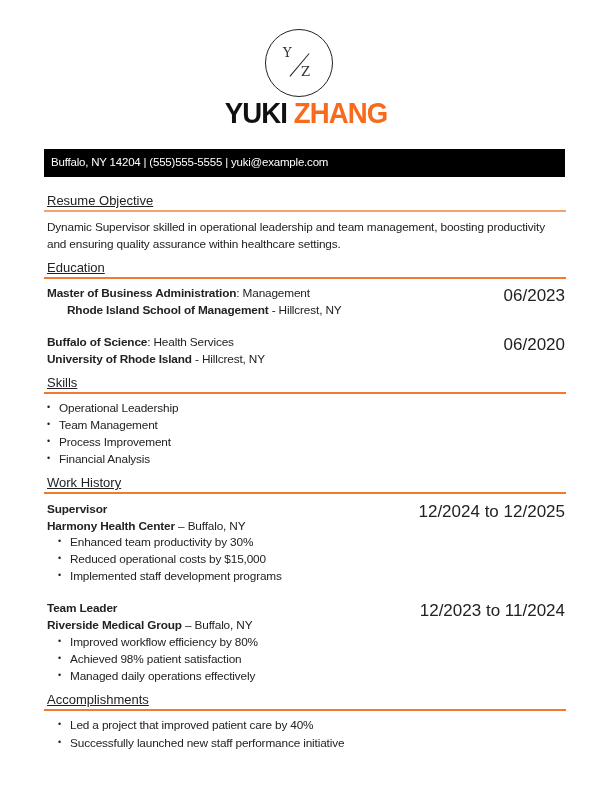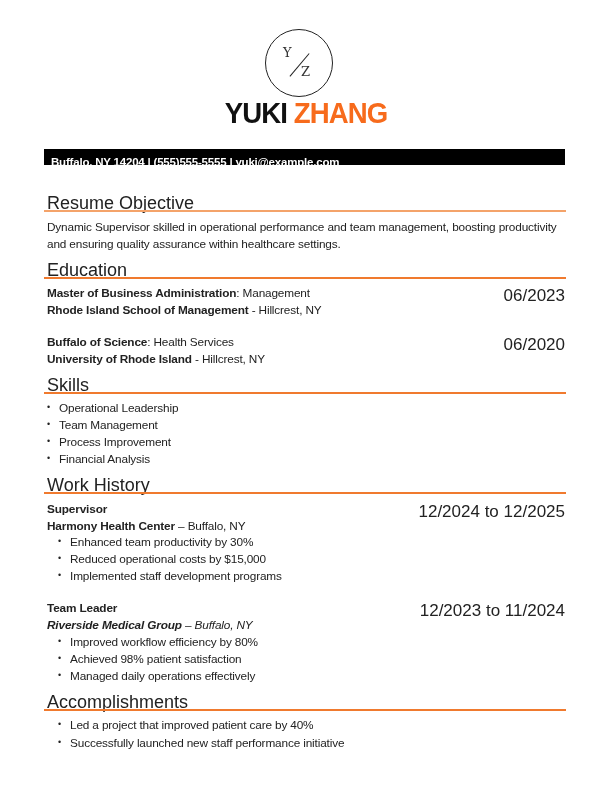--- a/index.html
+++ b/index.html
@@ -8,23 +8,23 @@
 
   .monogram { position: absolute; left: 265px; top: 29px; width: 68px; height: 68px; border: 1.3px solid #222; border-radius: 50%; }
   .monogram .l1 { position: absolute; left: 17px; top: 15px; font-family: "DejaVu Serif", serif; font-size: 13px; color: #333; }
   .monogram .l2 { position: absolute; left: 35px; top: 34px; font-family: "DejaVu Serif", serif; font-size: 13px; color: #333; }
   .monogram .slash { position: absolute; left: 33px; top: 20px; width: 1.2px; height: 30px; background: #222; transform: rotate(40deg); }
 
   .name { position: absolute; left: 0; width: 612px; top: 96px; text-align: center; font-family: "Liberation Sans", sans-serif; font-weight: bold; font-size: 30px; letter-spacing: -1px; transform: scaleX(0.92); }
   .name .first { color: #111; }
   .name .last { color: #f76b1c; }
 
-  .contact-bar { position: absolute; left: 44px; top: 149px; width: 521px; height: 16px; background: #000; color: #fff; font-size: 11.5px; font-weight: bold; padding-left: 7px; line-height: 27px; letter-spacing: -0.2px; }
+  .contact-bar { position: absolute; left: 44px; top: 149px; width: 521px; height: 28px; background: #000; color: #fff; font-size: 11.5px; font-weight: normal; padding-left: 7px; line-height: 27px; letter-spacing: -0.2px; }
 
-  .sec-title { position: absolute; left: 47px; font-size: 18px; color: #222; text-decoration: underline; }
+  .sec-title { position: absolute; left: 47px; font-size: 13px; color: #222; text-decoration: underline; }
   .sec-rule { position: absolute; left: 44px; width: 522px; height: 1.5px; background: #f4a36a; }
   .sec-rule.dark { background: #f07a2e; }
 
   .text { position: absolute; left: 47px; font-size: 11.8px; color: #222; letter-spacing: -0.15px; }
   .b { font-weight: bold; }
   .right { position: absolute; right: 47px; font-size: 17px; color: #222; text-align: right; }
   .bullet { position: absolute; font-size: 11.8px; color: #222; letter-spacing: -0.15px; }
   .bullet::before { content: "•"; position: absolute; left: -12px; font-size: 9px; top: 1px; }
 </style>
 </head>
@@ -36,29 +36,29 @@
   <span class="l2">Z</span>
 </div>
 <div class="name">
   <span class="first">YUKI</span>
   <span class="last">ZHANG</span>
 </div>
 <div class="contact-bar">Buffalo, NY 14204 | (555)555-5555 | yuki@example.com</div>
 
 <div class="sec-title" style="top:193px;">Resume Objective</div>
 <div class="sec-rule" style="top:210px;"></div>
-<div class="text" style="top:220px;">Dynamic Supervisor skilled in operational performance and team management, boosting productivity</div>
+<div class="text" style="top:220px;">Dynamic Supervisor skilled in operational leadership and team management, boosting productivity</div>
 <div class="text" style="top:237px;">and ensuring quality assurance within healthcare settings.</div>
 
 <div class="sec-title" style="top:260px;">Education</div>
 <div class="sec-rule dark" style="top:277px;"></div>
 
 <div class="text" style="top:286px;"><span class="b">Master of Business Administration</span><span>: Management</span></div>
 <div class="right" style="top:286px;">06/2023</div>
-<div class="text" style="top:303px;"><span class="b">Rhode Island School of Management</span><span> - Hillcrest, NY</span></div>
+<div class="text" style="top:303px;margin-left:20px;"><span class="b">Rhode Island School of Management</span><span> - Hillcrest, NY</span></div>
 
 <div class="text" style="top:335px;"><span class="b">Buffalo of Science</span><span>: Health Services</span></div>
 <div class="right" style="top:335px;text-align:right;">06/2020</div>
 <div class="text" style="top:352px;"><span class="b">University of Rhode Island</span><span> - Hillcrest, NY</span></div>
 
 <div class="sec-title" style="top:375px;">Skills</div>
 <div class="sec-rule dark" style="top:392px;"></div>
 <div class="bullet" style="left:59px; top:401px;">Operational Leadership</div>
 <div class="bullet" style="left:59px; top:418px;">Team Management</div>
 <div class="bullet" style="left:59px; top:435px;">Process Improvement</div>
@@ -69,21 +69,21 @@
 
 <div class="text b" style="top:502px;">Supervisor</div>
 <div class="right" style="top:502px;">12/2024 to 12/2025</div>
 <div class="text" style="top:519px;"><span class="b">Harmony Health Center</span><span> – Buffalo, NY</span></div>
 <div class="bullet" style="left:70px; top:535px;">Enhanced team productivity by 30%</div>
 <div class="bullet" style="left:70px; top:552px;">Reduced operational costs by $15,000</div>
 <div class="bullet" style="left:70px; top:569px;">Implemented staff development programs</div>
 
 <div class="text b" style="top:601px;">Team Leader</div>
 <div class="right" style="top:601px;">12/2023 to 11/2024</div>
-<div class="text" style="top:618px;font-style:italic;"><span class="b">Riverside Medical Group</span><span> – Buffalo, NY</span></div>
+<div class="text" style="top:618px;"><span class="b">Riverside Medical Group</span><span> – Buffalo, NY</span></div>
 <div class="bullet" style="left:70px; top:635px;">Improved workflow efficiency by 80%</div>
 <div class="bullet" style="left:70px; top:652px;">Achieved 98% patient satisfaction</div>
 <div class="bullet" style="left:70px; top:669px;">Managed daily operations effectively</div>
 
 <div class="sec-title" style="top:692px;">Accomplishments</div>
 <div class="sec-rule dark" style="top:709px;"></div>
 <div class="bullet" style="left:70px; top:718px;">Led a project that improved patient care by 40%</div>
 <div class="bullet" style="left:70px; top:736px;">Successfully launched new staff performance initiative</div>
 
 </body></html>

